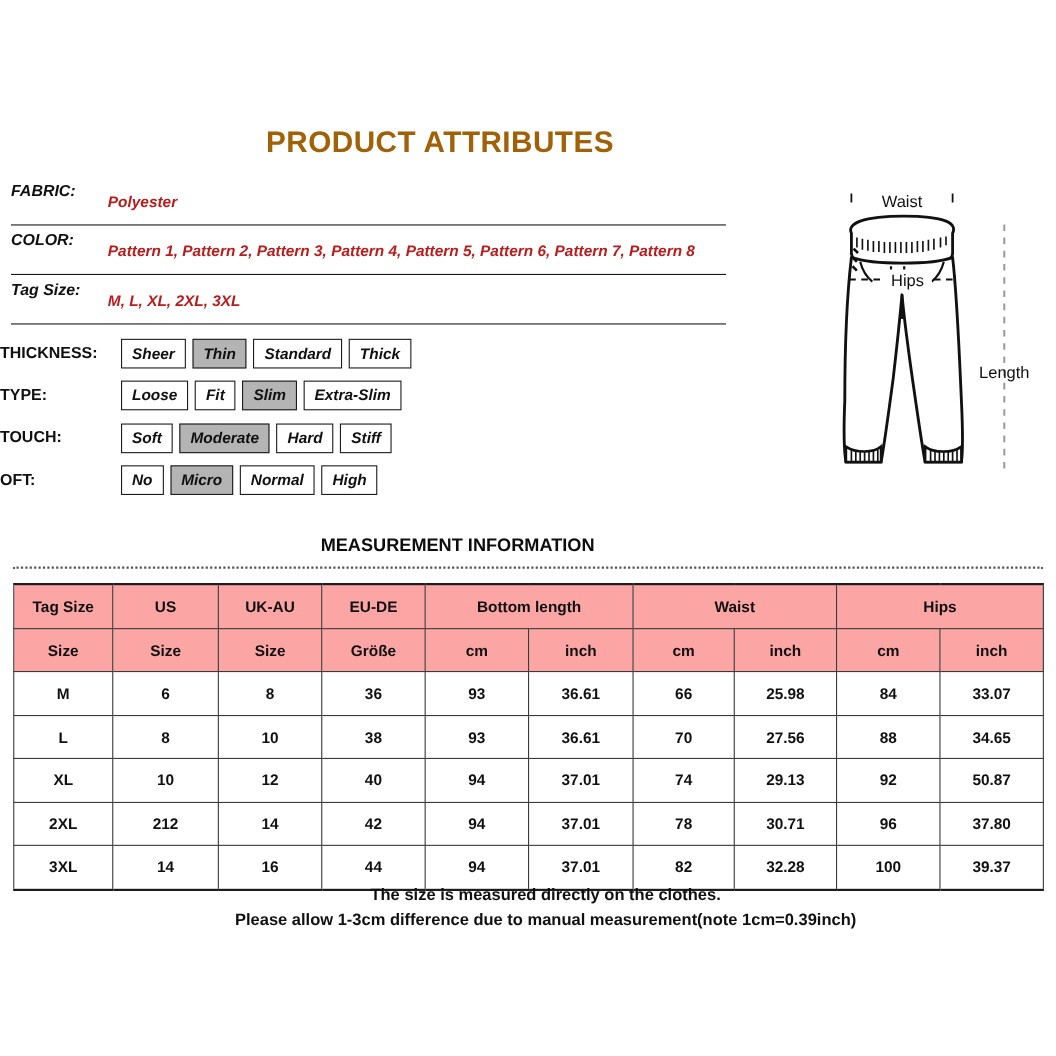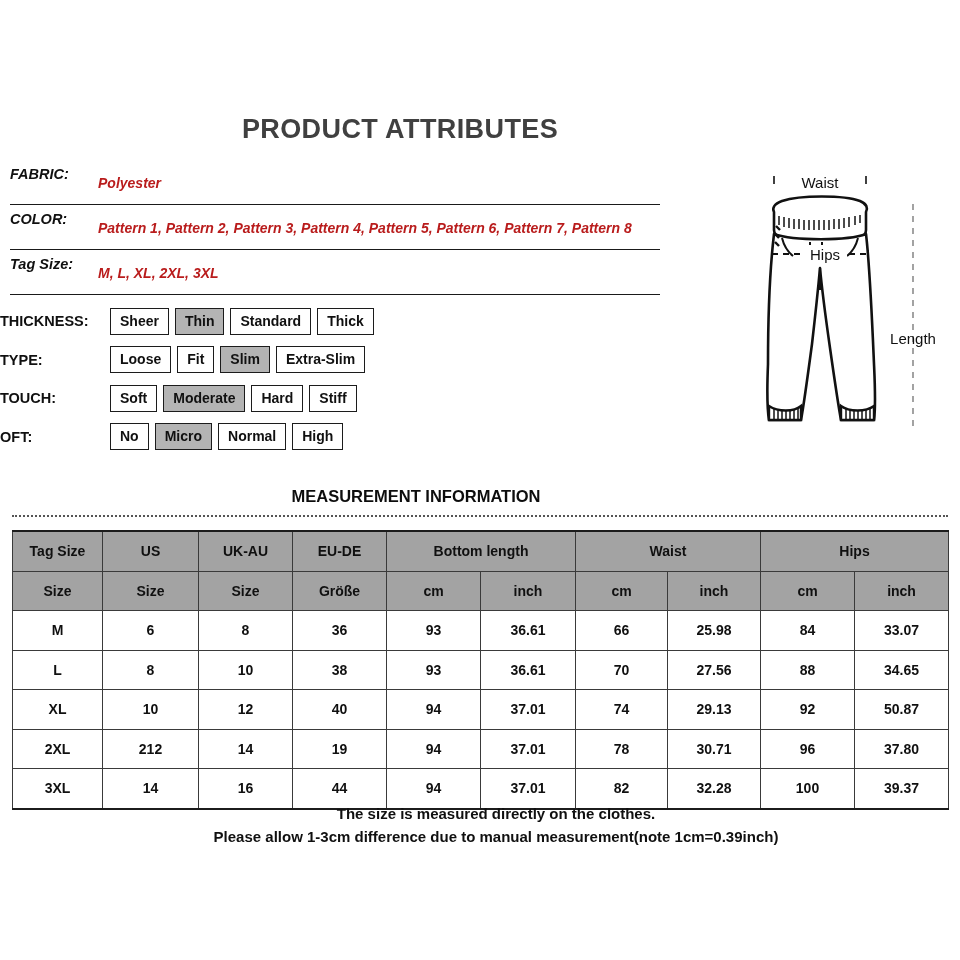--- a/index.html
+++ b/index.html
@@ -19,21 +19,21 @@
   
   .prod-title {
     position: absolute;
     left: 0;
     top: 114px;
     width: 800px;
     text-align: center;
     font-size: 27px;
     font-weight: bold;
     letter-spacing: 0.4px;
-    color: #404040;
+    color: #a16207;
   }
 
   
   .attr-block {
     position: absolute;
     left: 10px;
     top: 160px;
     width: 650px;
     font-style: italic;
   }
@@ -88,20 +88,21 @@
     text-align: left;
     padding-right: 7px;
     font-size: 14.5px;
     font-weight: bold;
     color: #101010;
     box-sizing: border-box;
   }
   .opt-btns {
     display: flex;
     gap: 6px;
+    font-style: italic;
   }
   .opt-btn {
     border: 1.8px solid #1c1c1c;
     background: #ffffff;
     font-size: 14px;
     font-weight: bold;
     color: #101010;
     padding: 3px 9px;
     line-height: 19px;
     white-space: nowrap;
@@ -155,21 +156,21 @@
   }
   .meas-table th,
   .meas-table td {
     border: 1.3px solid #3a3a3a;
     text-align: center;
     padding: 0;
     height: 38.5px;
     vertical-align: middle;
   }
   .meas-table thead th {
-    background: #a3a3a3;
+    background: #fca5a5;
   }
   .meas-table tbody td {
     background: #ffffff;
   }
   .meas-table .outer-top th { border-top: 2px solid #1c1c1c; }
   .meas-table tbody tr:last-child td { border-bottom: 2px solid #1c1c1c; }
 
   
   .notes {
     position: absolute;
@@ -419,21 +420,21 @@
         <td>37.01</td>
         <td>74</td>
         <td>29.13</td>
         <td>92</td>
         <td>50.87</td>
       </tr>
       <tr>
         <td>2XL</td>
         <td>212</td>
         <td>14</td>
-        <td>19</td>
+        <td>42</td>
         <td>94</td>
         <td>37.01</td>
         <td>78</td>
         <td>30.71</td>
         <td>96</td>
         <td>37.80</td>
       </tr>
       <tr>
         <td>3XL</td>
         <td>14</td>

